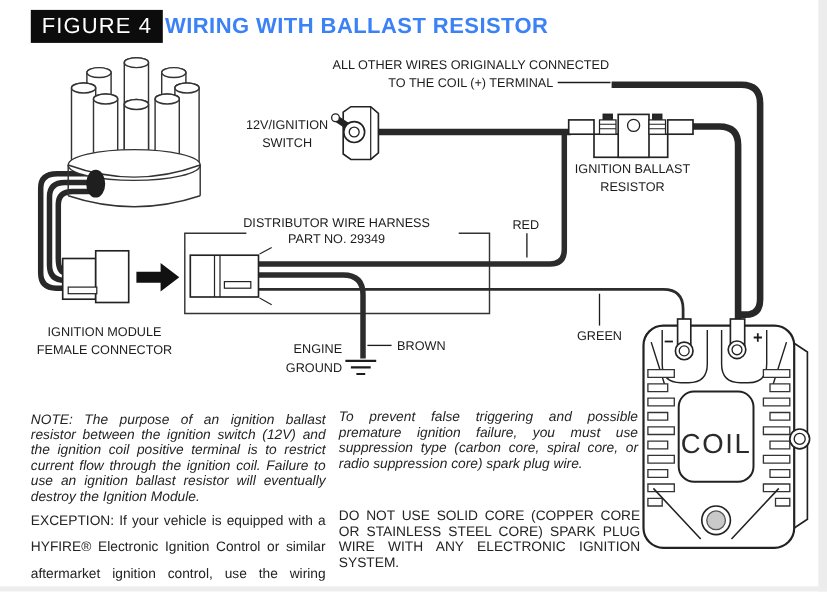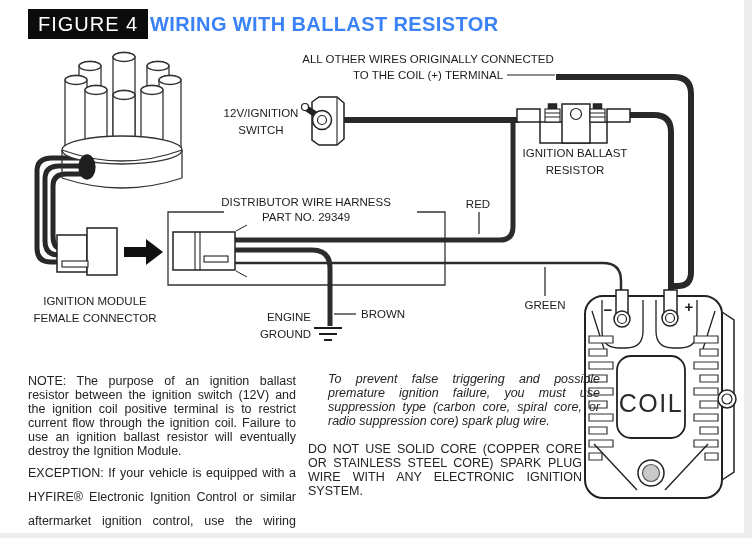--- a/index.html
+++ b/index.html
@@ -151,20 +151,20 @@
     <text class="lbl" x="478" y="208" text-anchor="middle">RED</text>
     <text class="lbl" x="545" y="309" text-anchor="middle">GREEN</text>
     <text class="lbl" x="361" y="318">BROWN</text>
     <text class="lbl" x="311" y="321" text-anchor="end">ENGINE</text>
     <text class="lbl" x="311" y="338" text-anchor="end">GROUND</text>
   </svg>
 
   <div class="figure-badge">FIGURE 4</div>
   <div class="fig-title">WIRING WITH BALLAST RESISTOR</div>
 
-  <div class="para" id="note" style="left:28px;top:374px;width:268px;">NOTE: The purpose of an ignition ballast resistor between the ignition switch (12V) and the ignition coil positive terminal is to restrict current flow through the ignition coil. Failure to use an ignition ballast resistor will eventually destroy the Ignition Module.</div>
+  <div class="para" id="note" style="left:28px;top:374px;width:268px;font-style:italic;">NOTE: The purpose of an ignition ballast resistor between the ignition switch (12V) and the ignition coil positive terminal is to restrict current flow through the ignition coil. Failure to use an ignition ballast resistor will eventually destroy the Ignition Module.</div>
   <div class="para" id="exception" style="left:28px;top:461px;width:268px;">EXCEPTION: If your vehicle is equipped with a HYFIRE® Electronic Ignition Control or similar aftermarket ignition control, use the wiring procedures stated in the instructions included with the ignition control</div>
-  <div class="para ital" id="suppression" style="left:308px;top:372px;width:272px;margin-left:20px;">To prevent false triggering and possible premature ignition failure, you must use suppression type (carbon core, spiral core, or radio suppression core) spark plug wire.</div>
-  <div class="para" id="solidcore" style="left:308px;top:442px;width:274px;">DO NOT USE SOLID CORE (COPPER CORE OR STAINLESS STEEL CORE) SPARK PLUG WIRE WITH ANY ELECTRONIC IGNITION SYSTEM.</div>
+  <div class="para ital" id="suppression" style="left:308px;top:372px;width:272px;">To prevent false triggering and possible premature ignition failure, you must use suppression type (carbon core, spiral core, or radio suppression core) spark plug wire.</div>
+  <div class="para" id="solidcore" style="left:308px;top:462px;width:274px;">DO NOT USE SOLID CORE (COPPER CORE OR STAINLESS STEEL CORE) SPARK PLUG WIRE WITH ANY ELECTRONIC IGNITION SYSTEM.</div>
 
   <div class="scan-edge-r"></div>
   <div class="scan-edge-b"></div>
 </div>
 
 </body></html>

